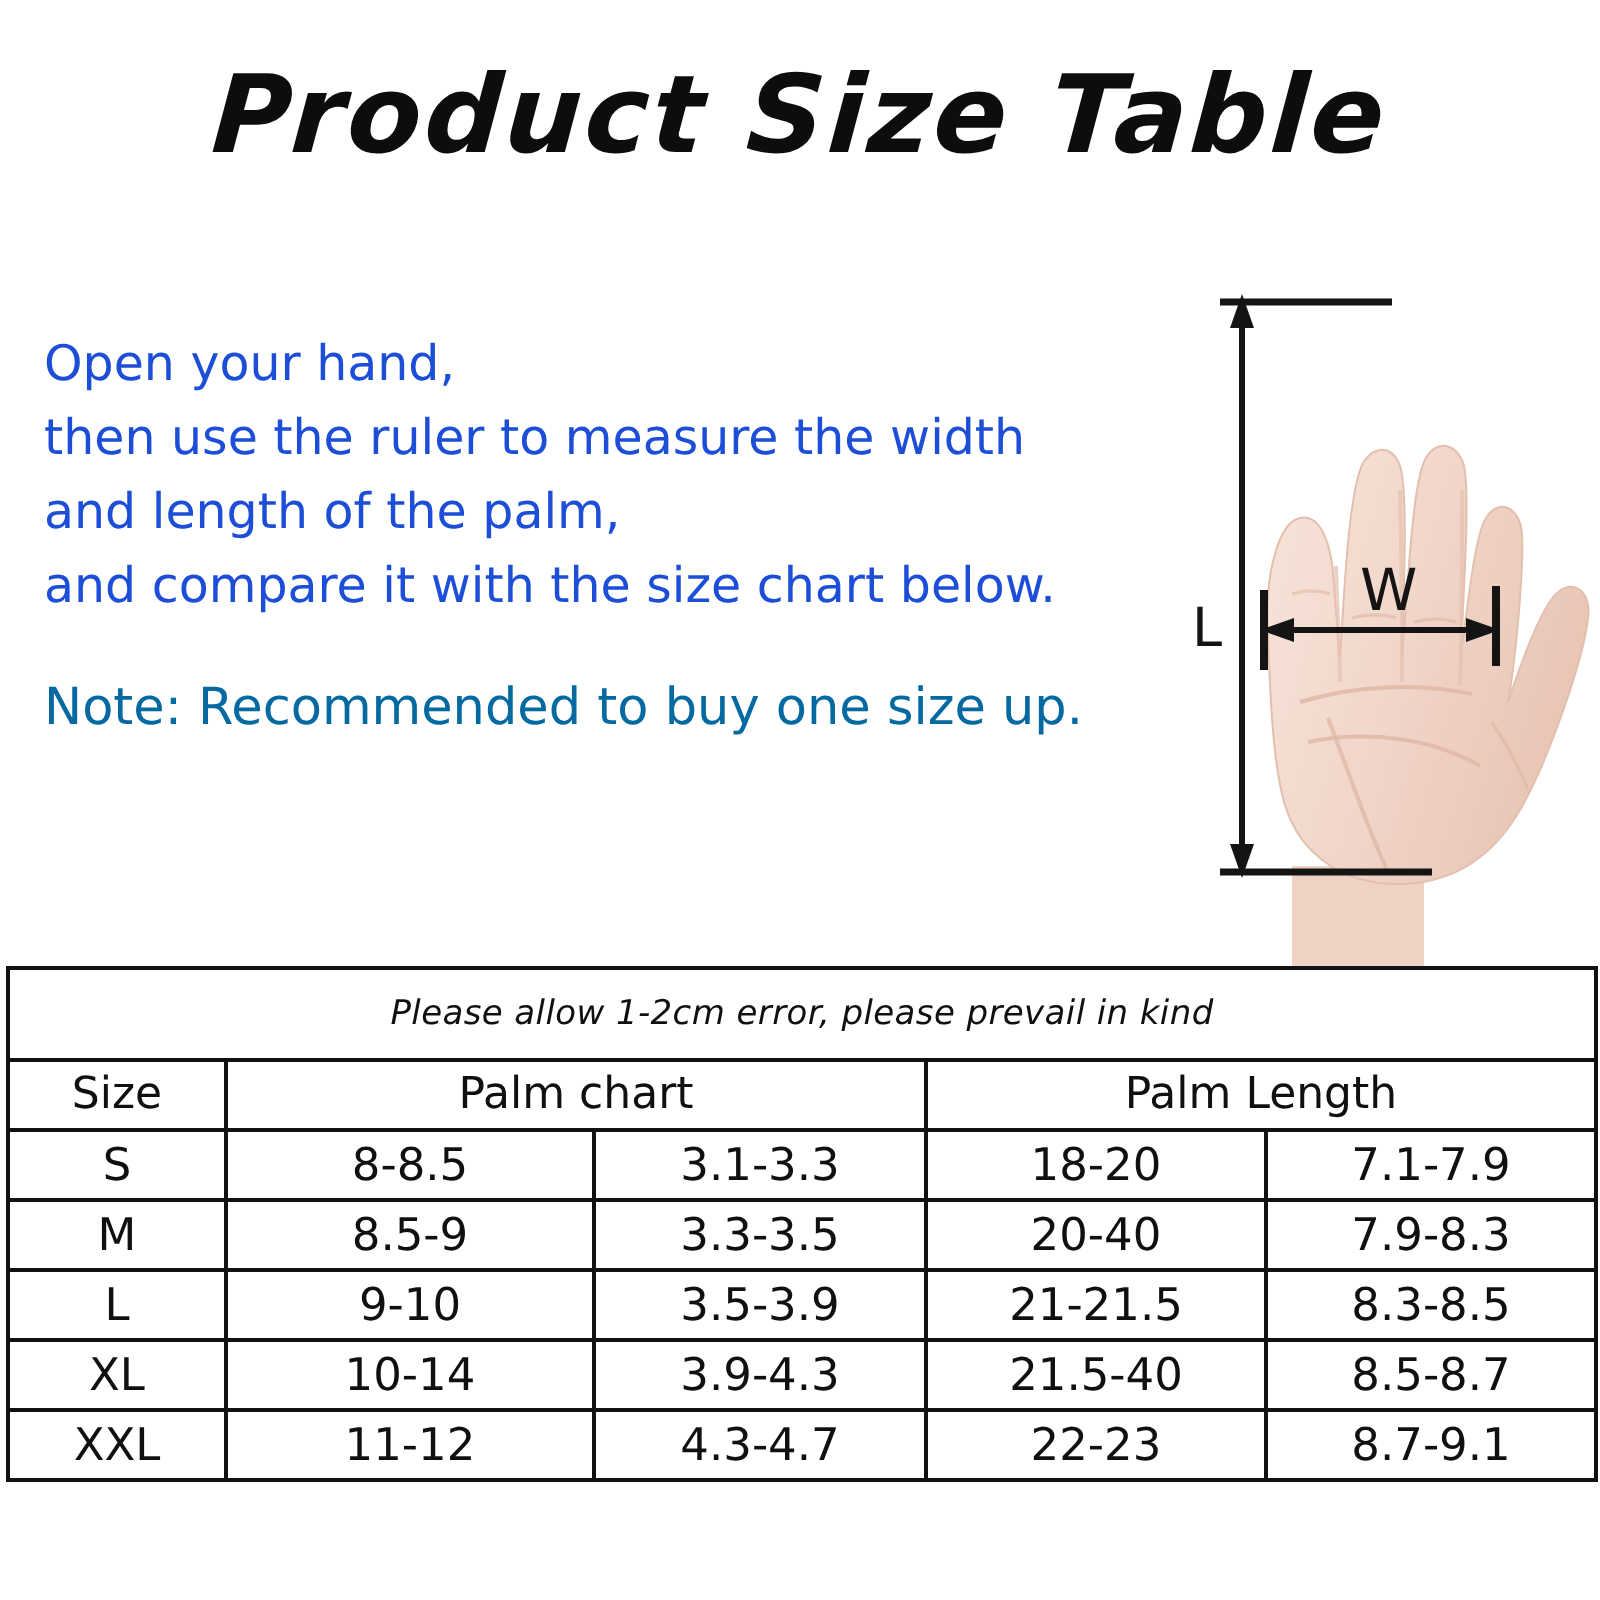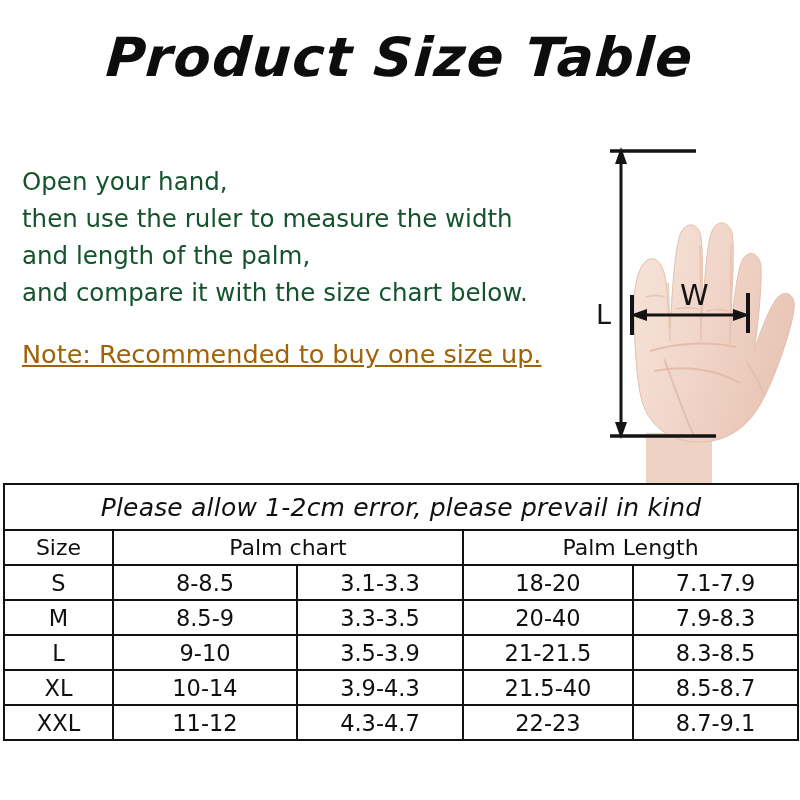--- a/index.html
+++ b/index.html
@@ -36,21 +36,21 @@
   #instructions {
     position: absolute;
     left: 22px;
     top: 163px;
     width: 560px;
   }
   .instr-line {
     font-family: "DejaVu Sans", sans-serif;
     font-size: 24.5px;
     line-height: 37px;
-    color: #14532d;
+    color: #1d4ed8;
     white-space: nowrap;
   }
   #note-line {
     margin-top: 27px;
     font-family: "DejaVu Sans", sans-serif;
     font-size: 25.5px;
     line-height: 32px;
     white-space: nowrap;
   }
 
@@ -94,21 +94,21 @@
     text-align: center;
     vertical-align: middle;
     font-weight: 400;
     color: #101010;
     padding: 0;
   }
   .row-note td {
     height: 44px;
     font-family: "DejaVu Sans", sans-serif;
     font-style: italic;
-    font-size: 25px;
+    font-size: 17px;
     letter-spacing: 0.2px;
   }
   .row-group td {
     height: 33px;
     font-size: 22px;
     font-family: "DejaVu Sans", sans-serif;
     border-radius: 11px;
   }
   .row-unit td {
     height: 33px;
@@ -129,21 +129,21 @@
 </head>
 <body>
 
 <div id="page-title">Product Size Table</div>
 
 <div id="instructions">
   <div class="instr-line">Open your hand,</div>
   <div class="instr-line">then use the ruler to measure the width</div>
   <div class="instr-line">and length of the palm,</div>
   <div class="instr-line">and compare it with the size chart below.</div>
-  <div id="note-line" style="color: #a16207; text-decoration: underline;">Note: Recommended to buy one size up.</div>
+  <div id="note-line" style="color: #0369a1;">Note: Recommended to buy one size up.</div>
 </div>
 
 <div id="hand-figure">
   <svg width="212" height="352" viewBox="0 0 212 352" xmlns="http://www.w3.org/2000/svg">
     <defs>
       <linearGradient id="skinGrad" x1="0" y1="0" x2="1" y2="0.4">
         <stop offset="0%" stop-color="#f7e4da"></stop>
         <stop offset="45%" stop-color="#f2d8cc"></stop>
         <stop offset="100%" stop-color="#e9c6b6"></stop>
       </linearGradient>

